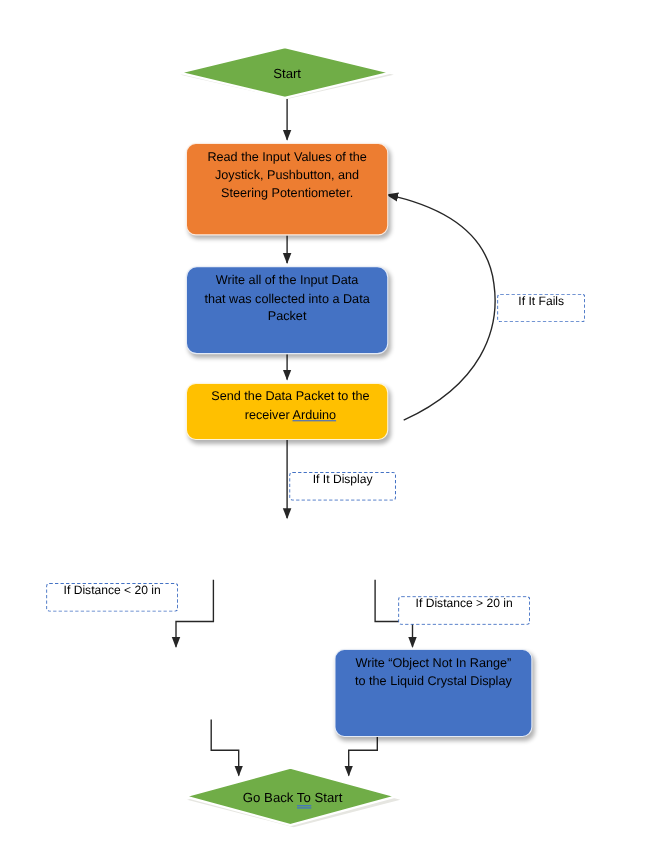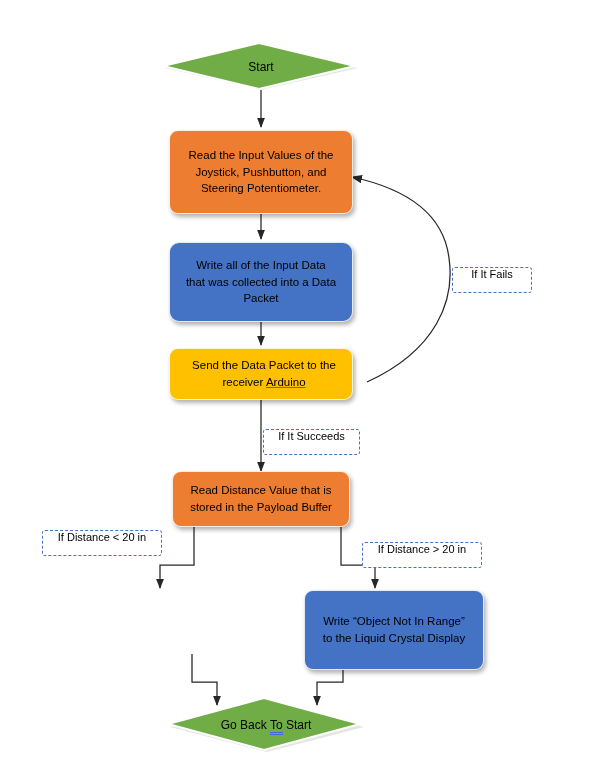--- a/index.html
+++ b/index.html
@@ -24,21 +24,20 @@
     width: 590px;
     height: 782px;
     pointer-events: none;
   }
 
   
   .node {
     position: absolute;
     box-sizing: border-box;
     display: flex;
-    align-items: center;
     justify-content: center;
     text-align: center;
     border-radius: 9px;
     color: #000000;
     line-height: 1.45;
     padding: 4px 10px;
     border: 1px solid rgba(255,255,255,0.85);
     box-shadow: 2px 3px 4px rgba(0,0,0,0.30);
     z-index: 3;
   }
@@ -147,24 +146,20 @@
     <span class="txt">Write all of the Input Data
 that was collected into a Data
 Packet</span>
   </div>
 
   <div class="node node-yellow" style="left:169px; top:348px; width:184px; height:52px; font-size:11.5px;padding-left:16px;">
     <span class="txt"><span>Send the Data Packet to the
 receiver </span><span class="u-wave">Arduino</span></span>
   </div>
 
-  <div class="node node-orange" style="left:172px; top:471px; width:178px; height:56px; font-size:11.5px;">
-    <span class="txt">Read Distance Value that is
-stored in the Payload Buffer</span>
-  </div>
 
 
   <div class="node node-blue" style="left:304px; top:590px; width:180px; height:80px; font-size:11.5px;">
     <span class="txt"><span>Write “Object Not </span><span class="u-wave">In</span><span> Range”</span><br><span>to the Liquid Crystal Display</span></span>
   </div>
 
   <div class="diamond" style="left:163px; top:696px; width:206px; height:58px;">
     <svg class="shape" viewBox="0 0 206 58" xmlns="http://www.w3.org/2000/svg">
       <polygon points="104,6 201,31 104,56 7,31" fill="#E6E6E1"></polygon>
       <polygon points="101,2 197,28 101,54 5,28" fill="#70AD47" stroke="#ffffff" stroke-width="2"></polygon>
@@ -172,21 +167,21 @@
     <div class="label" style="font-size:12px;">
       <span><span>Go Back </span><span class="u-dbl">To</span><span> Start</span></span>
     </div>
   </div>
 
   <div class="callout" style="left:452px; top:267px; width:80px; height:26px; font-size:11px;">
     <span>If It Fails</span>
   </div>
 
   <div class="callout" style="left:263px; top:429px; width:97px; height:26px; font-size:11px;">
-    <span>If It Succeeds</span>
+    <span>If It Display</span>
   </div>
 
   <div class="callout" style="left:42px; top:530px; width:120px; height:26px; font-size:11px;">
     <span>If Distance &lt; 20 in</span>
   </div>
 
   <div class="callout" style="left:362px; top:542px; width:120px; height:26px; font-size:11px;">
     <span>If Distance &gt; 20 in</span>
   </div>
 

